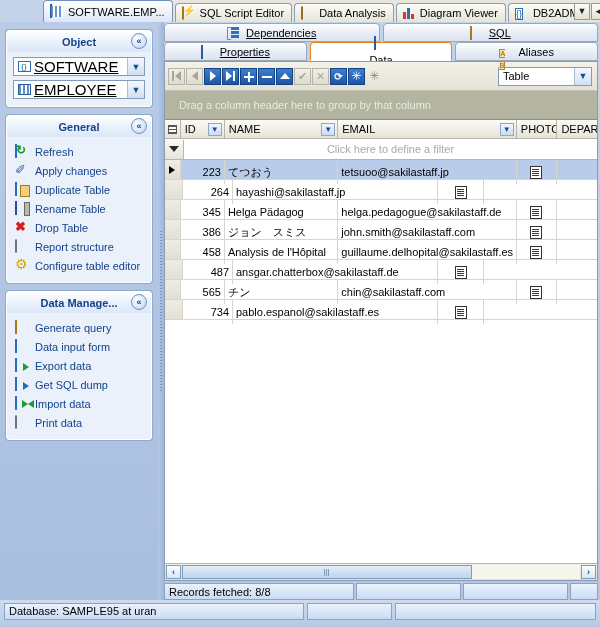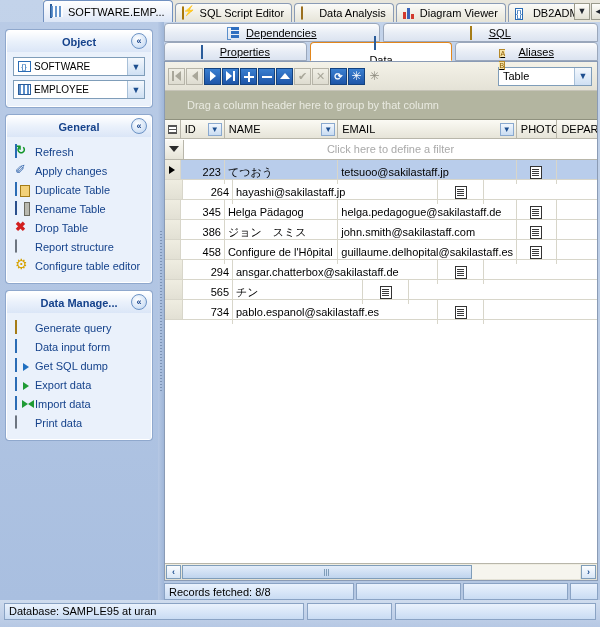--- a/index.html
+++ b/index.html
@@ -127,21 +127,21 @@
   }
   .panel-body { padding: 5px 6px 7px 6px; background: #eaf1fb; }
 
   .combo {
     height: 19px; margin-bottom: 4px;
     border: 1px solid #7f9db9; background: #fff;
     display: flex; align-items: center;
     box-sizing: border-box;
   }
   .combo .cicon { width: 16px; margin: 0 2px 0 2px; display:flex; align-items:center; justify-content:center;}
-  .combo .ctext { flex: 1; font-size: 10px; color: #000; white-space: nowrap; overflow: hidden; }
+  .combo .ctext { flex: 1; font-size: 15px; color: #000; white-space: nowrap; overflow: hidden; text-decoration: underline; }
   .combo .carrow {
     width: 16px; height: 17px; flex: none;
     background: linear-gradient(180deg,#f4f8fd,#cfe0f3);
     border-left: 1px solid #a8c0d8;
     display: flex; align-items: center; justify-content: center;
     color: #1d4e8f; font-size: 9px;
   }
   .sq-icon {
     width: 13px; height: 11px; border: 1px solid #2a6cb5; background: #fff;
     font-size: 8px; color: #1560b0; text-align: center; line-height: 9px; box-sizing: border-box;
@@ -198,21 +198,20 @@
   }
   .maintabs { padding: 1px 0 0 0; }
   .tabrow { display: flex; gap: 3px; height: 19px; }
   .mtab {
     flex: 1; display: flex; align-items: center; justify-content: center; gap: 5px;
     border: 1px solid #9aa7bb;
     border-radius: 4px 4px 0 0;
     background: linear-gradient(180deg,#fdfdfd 0%,#e9eef6 50%,#dbe3f0 100%);
     font-size: 11px; color: #000;
     box-sizing: border-box;
-    text-decoration: underline;
   }
   .mtab.active {
     background: #ffffff;
     border-color: #e2861c;
     border-bottom: 1px solid #fff;
     color: #000;
     flex-direction: column;
   }
   .mtab .mi { width: 14px; height: 12px; position: relative; flex: none; }
 
@@ -283,21 +282,21 @@
     border-left: 1px solid #a8c0d8;
     display:flex; align-items:center; justify-content:center;
     color:#1d4e8f; font-size:9px;
   }
 
   .groupband {
     height: 28px;
     background: #b3b5a0;
     border-bottom: 1px solid #8f917e;
     display: flex; align-items: center;
-    padding-left: 22px;
+    padding-left: 14px;
     color: #e9eae0; font-size: 11px;
   }
 
   .gridhead {
     height: 18px; display: flex;
     background: linear-gradient(180deg,#fbfaf4,#e6e4d8);
     border-bottom: 1px solid #b8b6aa;
     font-size: 11px;
   }
   .ghcell {
@@ -520,26 +519,26 @@
       <div class="panel-body">
         <div class="link">
           <span class="licon"><span class="i-doc"></span></span>
           <span class="lbl">Generate query</span>
         </div>
         <div class="link">
           <span class="licon"><span class="i-form"></span></span>
           <span class="lbl">Data input form</span>
         </div>
         <div class="link">
+          <span class="licon"><span class="i-exp"></span></span>
+          <span class="lbl">Export data</span>
+        </div>
+        <div class="link">
           <span class="licon"><span class="i-exp down"></span></span>
           <span class="lbl">Get SQL dump</span>
-        </div>
-        <div class="link">
-          <span class="licon"><span class="i-exp"></span></span>
-          <span class="lbl">Export data</span>
         </div>
         <div class="link">
           <span class="licon"><span class="i-exp i-imp" style="background-image:none"></span></span>
           <span class="lbl">Import data</span>
         </div>
         <div class="link">
           <span class="licon"><span class="i-printer"></span></span>
           <span class="lbl">Print data</span>
         </div>
       </div>
@@ -700,42 +699,43 @@
           <div class="gcell" style="width:205px">john.smith@sakilastaff.com</div>
           <div class="gcell photo" style="width:46px">
               <span class="photo-glyph"></span>
             </div>
           <div class="gcell" style="width:45px;border-right:none"></div>
         </div>
 
         <div class="grow">
           <div class="gcell ind"></div>
           <div class="gcell num" style="width:50px">458</div>
-          <div class="gcell" style="width:130px">Configure de l'Hôpital</div>
+          <div class="gcell" style="width:130px">Analysis de l'Hôpital</div>
           <div class="gcell" style="width:205px">guillaume.delhopital@sakilastaff.es</div>
           <div class="gcell photo" style="width:46px">
               <span class="photo-glyph"></span>
             </div>
           <div class="gcell" style="width:45px;border-right:none"></div>
         </div>
 
         <div class="grow">
           <div class="gcell ind"></div>
-          <div class="gcell num" style="width:50px">294</div>
+          <div class="gcell num" style="width:50px">487</div>
           <div class="gcell" style="width:205px">ansgar.chatterbox@sakilastaff.de</div>
           <div class="gcell photo" style="width:46px">
               <span class="photo-glyph"></span>
             </div>
           <div class="gcell" style="width:45px;border-right:none"></div>
         </div>
 
         <div class="grow">
           <div class="gcell ind"></div>
           <div class="gcell num" style="width:50px">565</div>
           <div class="gcell" style="width:130px">チン</div>
+          <div class="gcell" style="width:205px">chin@sakilastaff.com</div>
           <div class="gcell photo" style="width:46px">
               <span class="photo-glyph"></span>
             </div>
           <div class="gcell" style="width:45px;border-right:none"></div>
         </div>
 
         <div class="grow">
           <div class="gcell ind"></div>
           <div class="gcell num" style="width:50px">734</div>
           <div class="gcell" style="width:205px">pablo.espanol@sakilastaff.es</div>

